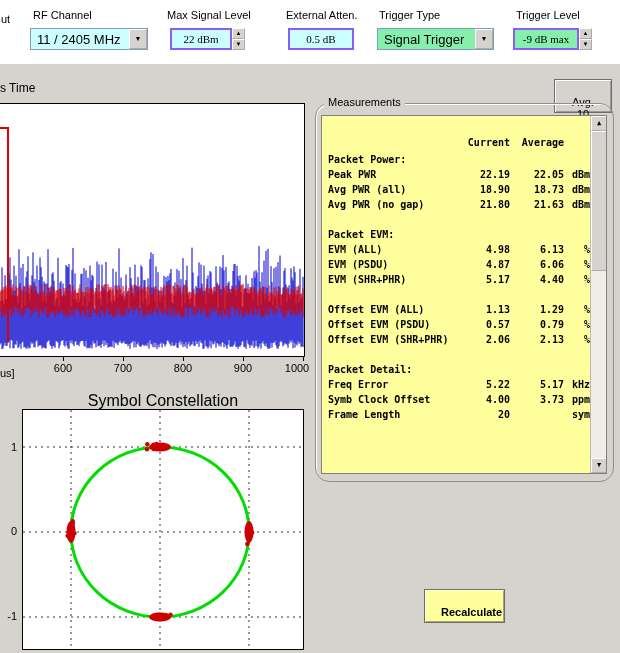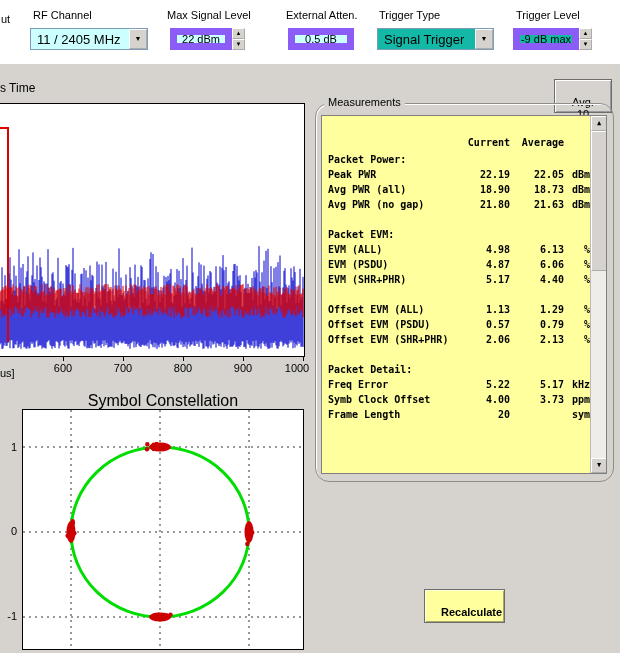--- a/index.html
+++ b/index.html
@@ -1,28 +1,28 @@
 <!DOCTYPE html>
 <html><head>
 <meta charset="utf-8">
 <style>
   html,body{margin:0;padding:0;background:#d6d3ce;}
   #app{position:relative;width:620px;height:653px;background:#d6d3ce;overflow:hidden;
        font-family:"Liberation Sans",sans-serif;color:#000;}
   .topbar{position:absolute;left:0;top:0;width:620px;height:64px;background:#ffffff;}
   .lbl{position:absolute;font-size:11px;white-space:nowrap;}
-  .field{position:absolute;height:22px;box-sizing:border-box;border:7px solid #8b5cf6;
-         display:flex;align-items:center;justify-content:center;font-size:11px;}
+  .field{position:absolute;height:22px;box-sizing:border-box;border:2px solid #8b5cf6;
+         display:flex;align-items:center;justify-content:center;font-size:11px;font-family:Liberation Serif, serif;}
   .combo{position:absolute;height:22px;box-sizing:border-box;border:1px solid #7f9db9;
          display:flex;align-items:center;}
   .ctxt{flex:1;padding-left:6px;font-size:13px;white-space:nowrap;overflow:hidden;}
   .cbtn{width:16px;align-self:stretch;background:#d6d3ce;border:1px outset #fff;
         font-size:7px;line-height:18px;text-align:center;}
   .cyan{background:#ccffff;}
-  .yellow{background:#14b8a6;}
+  .yellow{background:#86efac;}
   .spin{position:absolute;width:13px;height:22px;display:flex;flex-direction:column;box-sizing:border-box;}
   .spin span{flex:1;background:#d6d3ce;border:1px outset #fff;font-size:6px;line-height:8px;
              text-align:center;overflow:hidden;}
   .btn{position:absolute;background:#d6d3ce;border:1px solid #6d6d6d;
        box-shadow:inset 1px 1px 0 #ffffff,inset -1px -1px 0 #9a9a9a;
        font-size:11px;font-family:"Liberation Sans",sans-serif;padding:16px;}
   .timeplot{position:absolute;left:0;top:103px;width:305px;height:254px;background:#fff;
             border-top:1px solid #000;border-right:1px solid #000;border-bottom:1px solid #000;
             box-sizing:border-box;}
   .xtick{position:absolute;top:357px;width:1px;height:4px;background:#000;}

